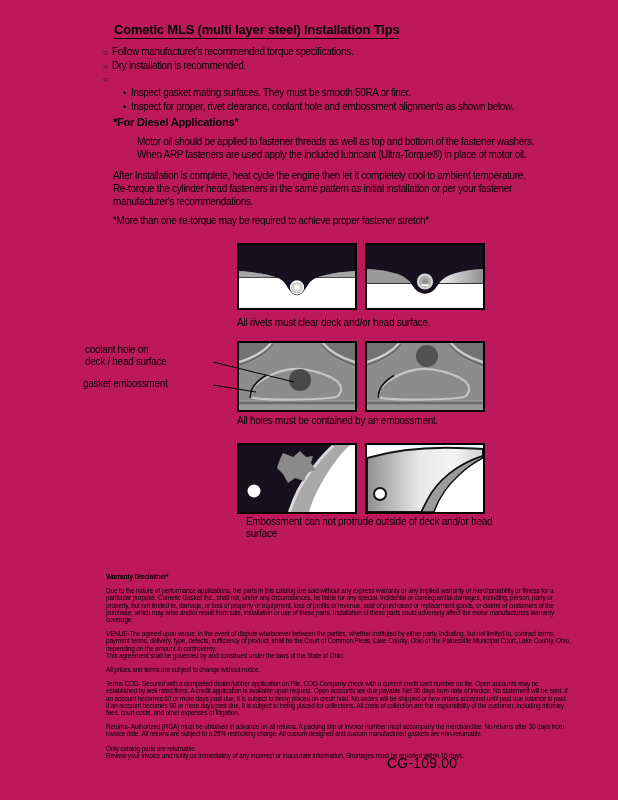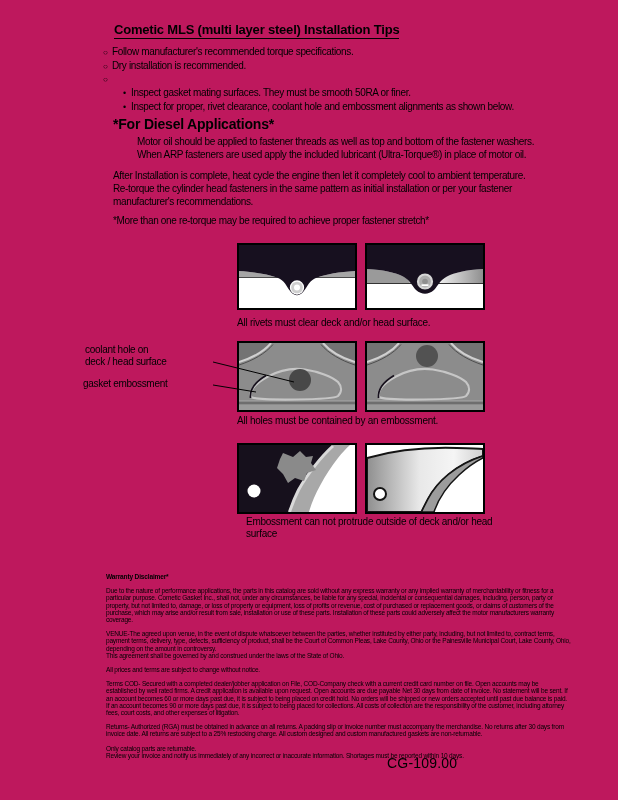--- a/index.html
+++ b/index.html
@@ -12,21 +12,21 @@
   .title {
     left:114px; top:22px; font-size:13px; font-weight:bold; letter-spacing:-0.2px;
     border-bottom:1.5px solid #000; padding-bottom:1px; white-space:nowrap;
   }
   .bullets { left:103px; top:45px; font-size:10px; letter-spacing:-0.35px; line-height:13px; white-space:nowrap; }
   .bullet-row { display:flex; align-items:baseline; }
   .b-icon { width:9px; font-size:8px; line-height:13px; }
   .sub { padding-left:20px; }
   .sub .b-icon { font-size:9px; width:8px; }
 
-  .diesel-head { left:113px; top:116px; font-size:14px; font-weight:bold; letter-spacing:-0.2px; }
+  .diesel-head { left:113px; top:116px; font-size:11px; font-weight:bold; letter-spacing:-0.2px; }
   .para { left:113px; font-size:10px; letter-spacing:-0.35px; line-height:13px; width:420px; }
   .p1 { top:135px;margin-left:24px; } .p2 { top:169px; } .p3 { top:214px; white-space:nowrap; }
 
   .fig-labels { left:237px; display:flex; gap:8px; width:248px; }
   .fig-labels div { width:120px; text-align:center; font-size:14px; letter-spacing:0.2px;margin-top:44px; }
   .fig-row { left:237px; display:flex; gap:8px; }
   .fig-box { border:2px solid #000; background:#fff; font-size:0; }
   .fig-box svg { display:block; }
   .fig-caption { left:237px; font-size:10px; letter-spacing:-0.25px; line-height:12px; white-space:nowrap; }
   .fig-caption.wrap { white-space:normal; width:250px;margin-left:9px; }

